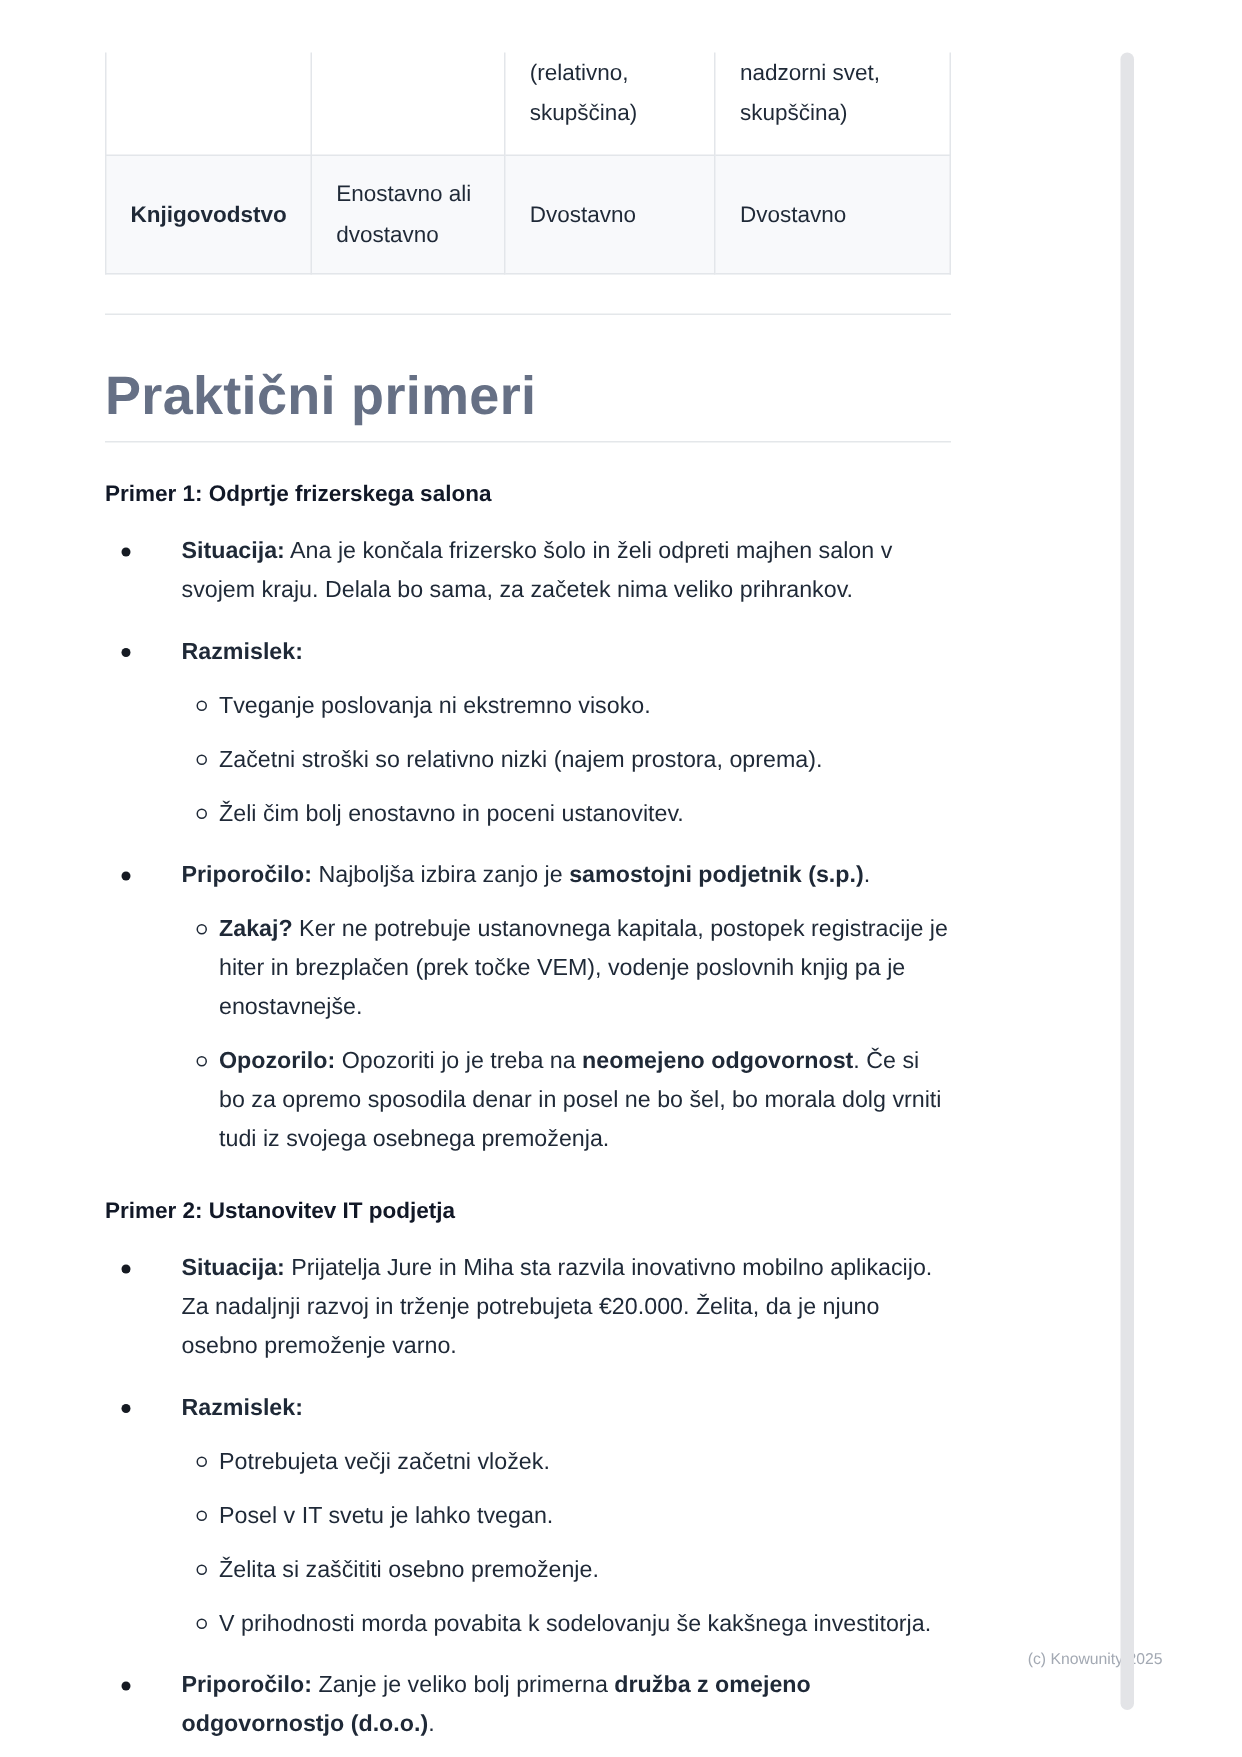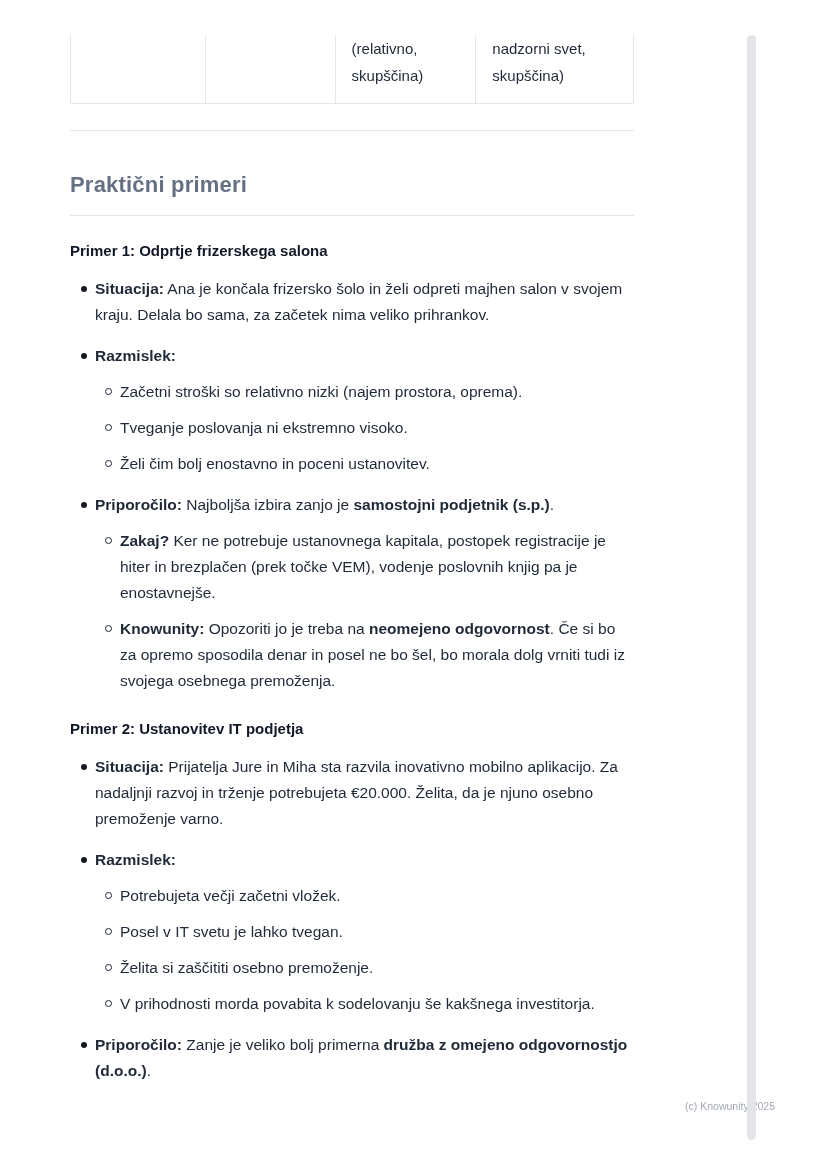--- a/index.html
+++ b/index.html
@@ -30,37 +30,37 @@
   table.doc-table td:nth-child(4) { width: 28%; }
   tr.row-a td { border-top: none; vertical-align: top; padding-top: 0; padding-bottom: 14px; }
   tr.row-b td { background: #f8f9fb; height: 58px; }
   tr.row-b td.th-cell { font-weight: 700; }
 
   hr.divider { border: none; border-top: 1px solid #e4e7ea; margin: 26px 0 0 0; }
 
   .section-head { border-bottom: 1px solid #e4e7ea; padding-bottom: 12px; margin-top: 36px; }
   h1.section-title {
     margin: 0;
-    font-size: 22px;
+    font-size: 36px;
     line-height: 36px;
     font-weight: 700;
     color: #667085;
     letter-spacing: 0.2px;
   }
 
   h2.primer-heading {
     margin: 24px 0 0 0;
     font-size: 15px;
     line-height: 22px;
     font-weight: 700;
     color: #111827;
   }
 
   ul.l1 { list-style: none; margin: 14px 0 0 0; padding: 0; }
-  ul.l1 > li { display: flex; margin-bottom: 15px; font-size: 15.5px; line-height: 26px; }
+  ul.l1 > li { display: flex; margin-bottom: 15px; font-size: 15.5px; line-height: 26px; gap: 26px; }
   ul.l1 > li:last-child { margin-bottom: 0; }
   ul.l2 { list-style: none; margin: 10px 0 0 0; padding: 0; }
   ul.l2 > li { display: flex; margin-bottom: 10px; font-size: 15.5px; line-height: 26px; }
   ul.l2 > li:last-child { margin-bottom: 0; }
 
   .marker { flex: 0 0 25px; }
   .dot { display: block; width: 6px; height: 6px; background: #151a22; border-radius: 50%; margin: 10px 0 0 11px; }
   .circle { display: block; width: 5px; height: 5px; border: 1.5px solid #1f2937; background: transparent; border-radius: 50%; margin: 9px 0 0 10px; }
   .li-body { flex: 1; }
   p.para { margin: 0; }
@@ -92,20 +92,26 @@
 
     <div class="table-wrap">
       <table class="doc-table">
         <tbody>
             <tr class="row-a">
           <td></td>
           <td></td>
           <td>(relativno, skupščina)</td>
           <td>nadzorni svet, skupščina)</td>
         </tr>
+        <tr class="row-b">
+          <td class="th-cell">Knjigovodstvo</td>
+          <td>Enostavno ali dvostavno</td>
+          <td>Dvostavno</td>
+          <td>Dvostavno</td>
+        </tr>
       </tbody>
         </table>
     </div>
 
     <hr class="divider">
 
     <div class="section-head">
       <h1 class="section-title">Praktični primeri</h1>
     </div>
 
@@ -125,29 +131,29 @@
             <span class="dot"></span>
           </span>
         <div class="li-body">
           <p class="para"><span class="seg b">Razmislek:</span></p>
           <ul class="l2">
             <li>
               <span class="marker">
                   <span class="circle"></span>
                 </span>
               <div class="li-body">
+                  <p class="para"><span class="seg">Tveganje poslovanja ni ekstremno visoko.</span></p>
+                </div>
+            </li>
+            <li>
+              <span class="marker">
+                  <span class="circle"></span>
+                </span>
+              <div class="li-body">
                   <p class="para"><span class="seg">Začetni stroški so relativno nizki (najem prostora, oprema).</span></p>
-                </div>
-            </li>
-            <li>
-              <span class="marker">
-                  <span class="circle"></span>
-                </span>
-              <div class="li-body">
-                  <p class="para"><span class="seg">Tveganje poslovanja ni ekstremno visoko.</span></p>
                 </div>
             </li>
             <li>
               <span class="marker">
                   <span class="circle"></span>
                 </span>
               <div class="li-body">
                   <p class="para"><span class="seg">Želi čim bolj enostavno in poceni ustanovitev.</span></p>
                 </div>
             </li>
@@ -167,21 +173,21 @@
                 </span>
               <div class="li-body">
                   <p class="para"><span class="seg b">Zakaj?</span><span class="seg"> Ker ne potrebuje ustanovnega kapitala, postopek registracije je hiter in brezplačen (prek točke VEM), vodenje poslovnih knjig pa je enostavnejše.</span></p>
                 </div>
             </li>
             <li>
               <span class="marker">
                   <span class="circle"></span>
                 </span>
               <div class="li-body">
-                  <p class="para"><span class="seg b">Knowunity:</span><span class="seg"> Opozoriti jo je treba na </span><span class="seg b">neomejeno odgovornost</span><span class="seg">. Če si bo za opremo sposodila denar in posel ne bo šel, bo morala dolg vrniti tudi iz svojega osebnega premoženja.</span></p>
+                  <p class="para"><span class="seg b">Opozorilo:</span><span class="seg"> Opozoriti jo je treba na </span><span class="seg b">neomejeno odgovornost</span><span class="seg">. Če si bo za opremo sposodila denar in posel ne bo šel, bo morala dolg vrniti tudi iz svojega osebnega premoženja.</span></p>
                 </div>
             </li>
           </ul>
         </div>
       </li>
     </ul>
 
     <h2 class="primer-heading">Primer 2: Ustanovitev IT podjetja</h2>
 
     <ul class="l1">

